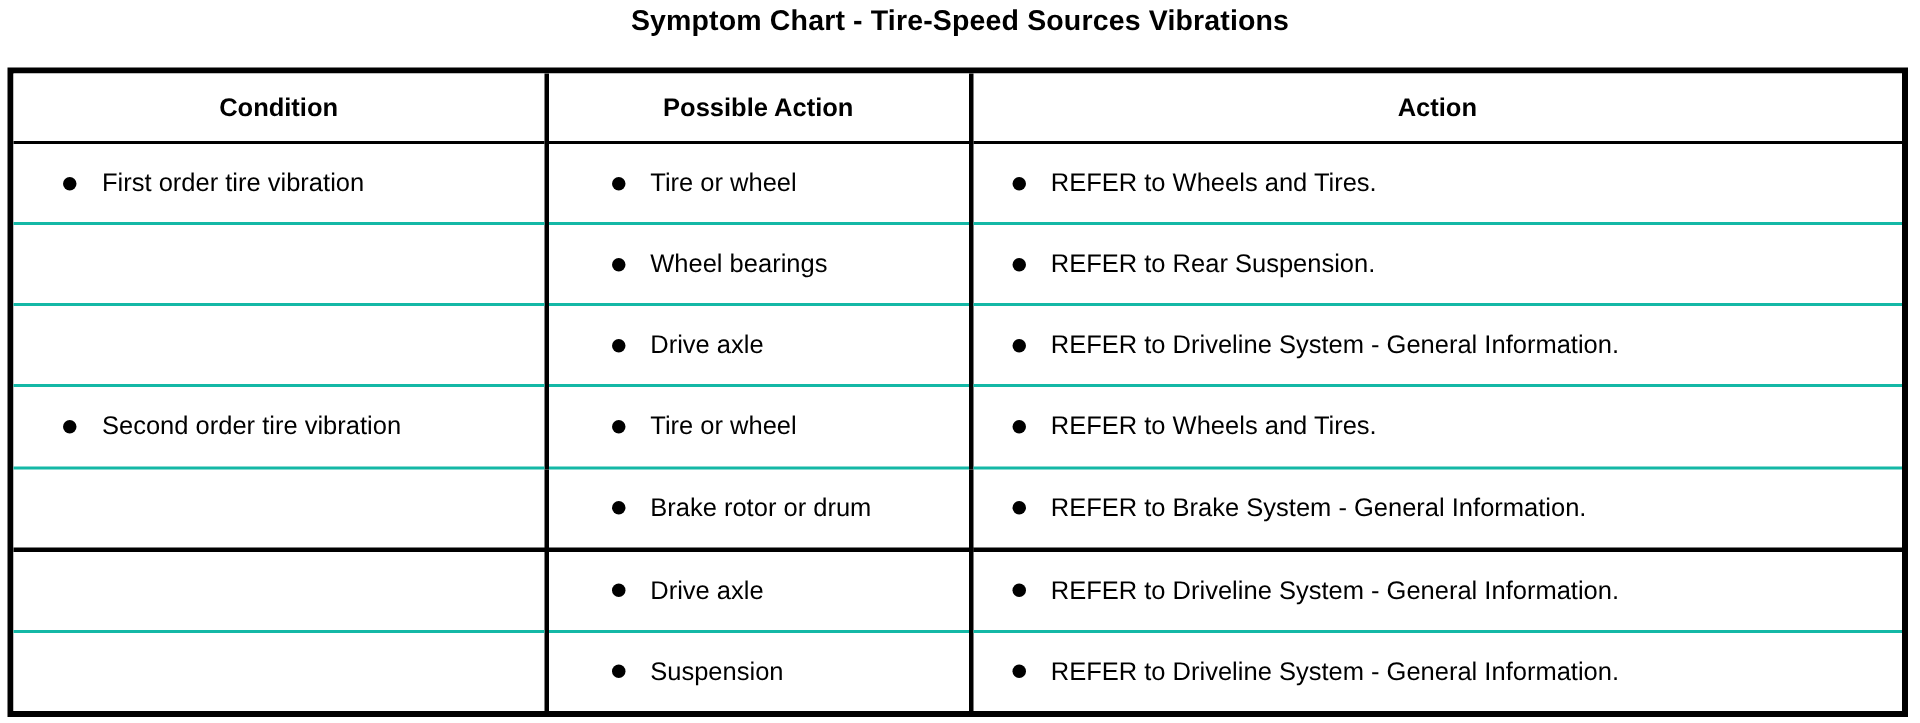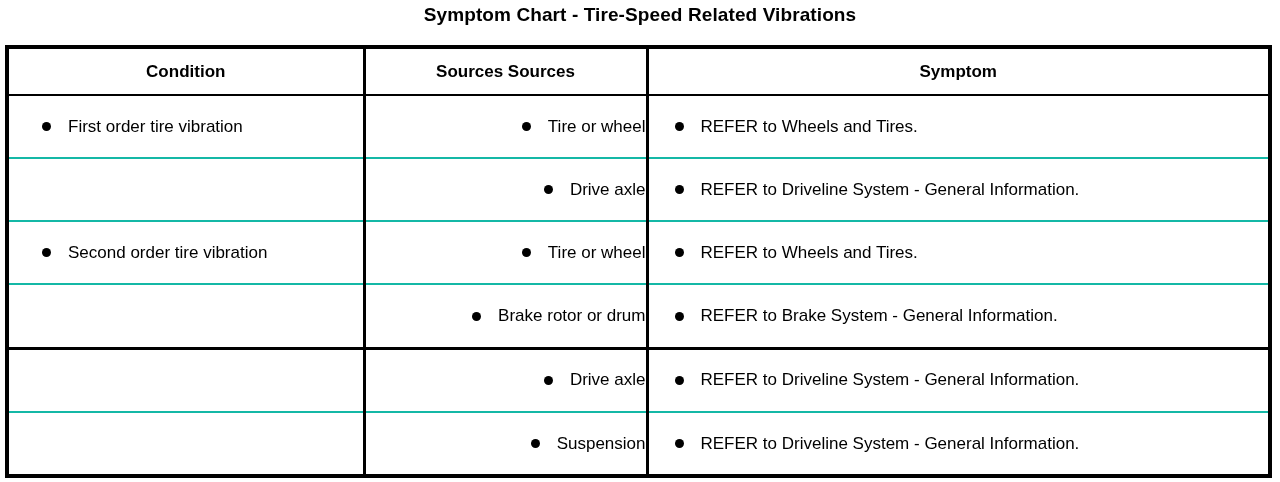--- a/index.html
+++ b/index.html
@@ -109,47 +109,47 @@
     display: inline-block;
   }
   .bullet-text {
     flex: 0 0 auto;
   }
 
   
   .cell-cond .bullet-item { padding-left: 33px; }
   .cell-cond .bullet-text { margin-left: 17px; }
 
-  .cell-src  .bullet-item { padding-left: 42px; justify-content: flex-end; }
+  .cell-src  .bullet-item { padding-left: 42px; }
   .cell-src  .bullet-text { margin-left: 17px; }
 
   .cell-act  .bullet-item { padding-left: 26px; text-align: center; }
   .cell-act  .bullet-text { margin-left: 17px; }
 
   .empty-cell { height: 100%; }
 </style>
 </head>
 <body>
 
 <div id="page">
 
-  <div class="chart-title">Symptom Chart - Tire-Speed Related Vibrations</div>
+  <div class="chart-title">Symptom Chart - Tire-Speed Sources Vibrations</div>
 
   <div class="table-wrap">
     <table class="symptom-table">
       <colgroup>
         <col class="c-cond">
         <col class="c-src">
         <col class="c-act">
       </colgroup>
       <thead>
         <tr class="header-row">
           <th class="cell-cond">Condition</th>
-          <th class="cell-src">Sources Sources</th>
-          <th class="cell-act">Symptom</th>
+          <th class="cell-src">Possible Action</th>
+          <th class="cell-act">Action</th>
         </tr>
       </thead>
       <tbody>
 
         <tr class="data-row">
           <td class="cell-cond">
             <div class="bullet-item">
               <span class="bullet-dot"></span>
               <span class="bullet-text">First order tire vibration</span>
             </div>
@@ -161,20 +161,37 @@
             </div>
           </td>
           <td class="cell-act">
             <div class="bullet-item">
               <span class="bullet-dot"></span>
               <span class="bullet-text">REFER to Wheels and Tires.</span>
             </div>
           </td>
         </tr>
 
+        <tr class="data-row">
+          <td class="cell-cond">
+            <div class="empty-cell"></div>
+          </td>
+          <td class="cell-src">
+            <div class="bullet-item">
+              <span class="bullet-dot"></span>
+              <span class="bullet-text">Wheel bearings</span>
+            </div>
+          </td>
+          <td class="cell-act">
+            <div class="bullet-item">
+              <span class="bullet-dot"></span>
+              <span class="bullet-text">REFER to Rear Suspension.</span>
+            </div>
+          </td>
+        </tr>
 
         <tr class="data-row">
           <td class="cell-cond">
             <div class="empty-cell"></div>
           </td>
           <td class="cell-src">
             <div class="bullet-item">
               <span class="bullet-dot"></span>
               <span class="bullet-text">Drive axle</span>
             </div>

